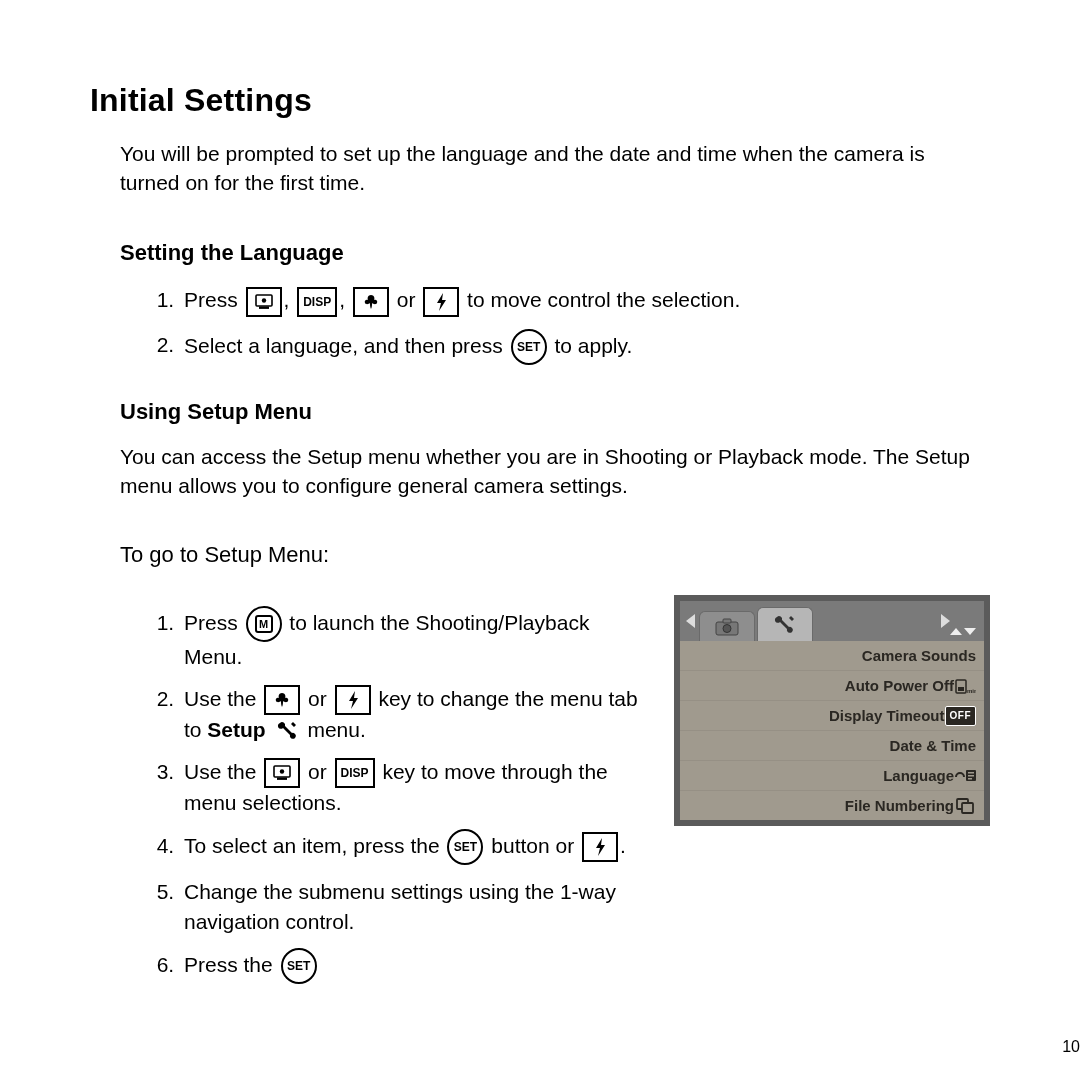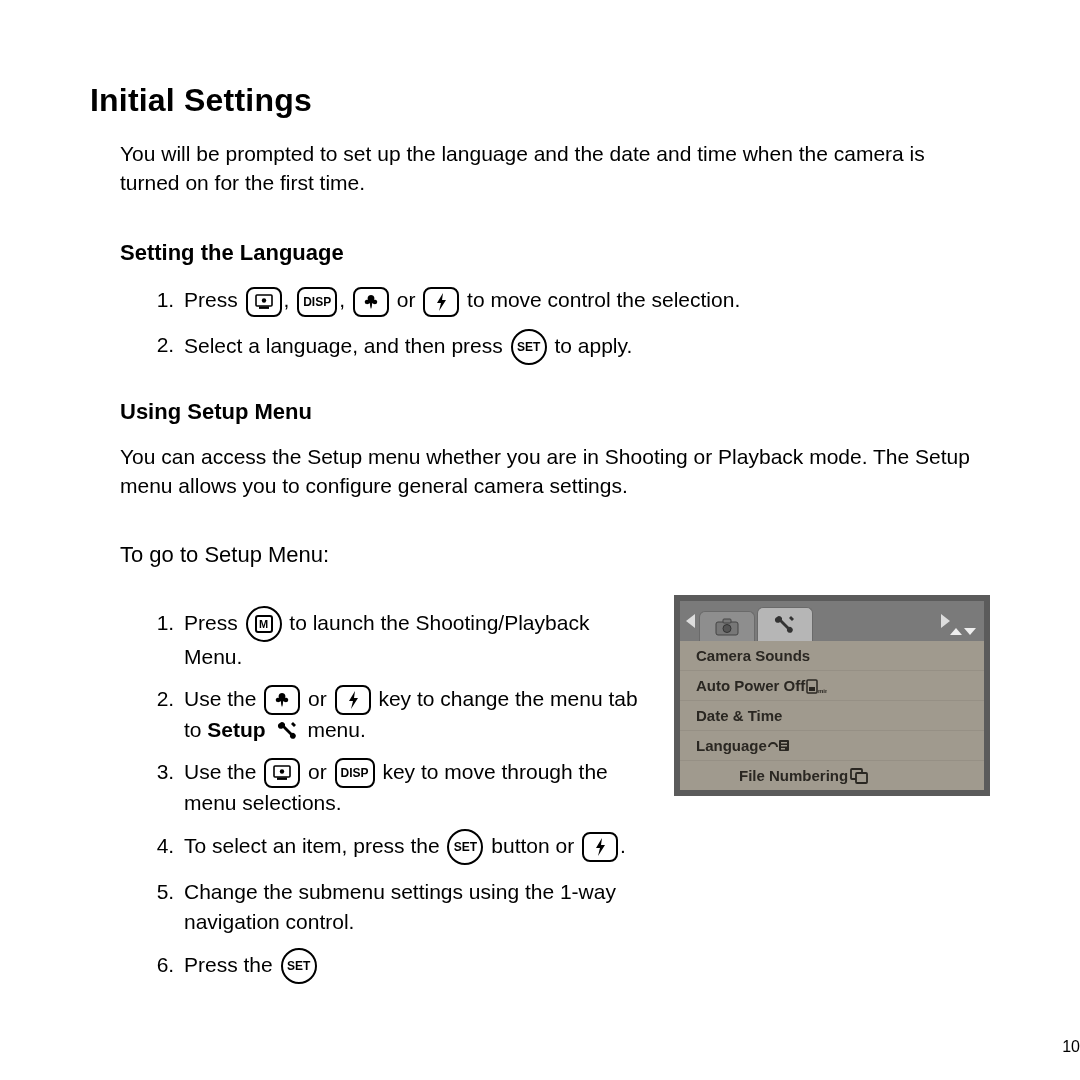--- a/index.html
+++ b/index.html
@@ -70,21 +70,21 @@
   
   .btn{
     display:inline-flex;
     vertical-align:middle;
     align-items:center;
     justify-content:center;
     min-width:36px;
     height:30px;
     padding:0 4px;
     border:2.5px solid #000;
-    border-radius:8px;
+    border-radius:0;
     background:#fff;
     font-family:Arial, sans-serif;
     font-weight:700;
     font-size:12px;
     line-height:1;
     position:relative;
     margin:0 2px;
   }
   .btn.round{
     width:36px;
@@ -167,22 +167,22 @@
     border-right:6px solid transparent;
   }
   .tri-sm.up{border-bottom:7px solid #eee;}
   .tri-sm.dn{border-top:7px solid #eee;}
   .lcd-body{
     background:var(--lcd-body);
   }
   .lcd-row{
     display:flex;
     align-items:center;
-    justify-content:flex-start;
-    padding:4px 16px;
+    justify-content:flex-end;
+    padding:4px 8px;
     font-size:15px;
     font-weight:700;
     color:var(--lcd-text);
     border-bottom:1px solid rgba(0,0,0,0.06);
   }
   .lcd-row:last-child{border-bottom:none;margin-left:43px;}
   .val-off{
     font-size:10px;
     font-weight:700;
     color:#fff;
@@ -346,20 +346,24 @@
           <span>Auto Power Off</span>
           <span class="val-ico">
             <svg width="22" height="18" viewBox="0 0 22 18">
               <rect x="2" y="3" width="10" height="13" rx="1" fill="none" stroke="#2a2722" stroke-width="1.5"></rect>
               <rect x="4" y="10" width="6" height="4" fill="#2a2722"></rect>
               <text x="13" y="16" font-size="6" font-family="Arial" fill="#2a2722">min</text>
             </svg>
           </span>
         </div>
         <div class="lcd-row">
+          <span>Display Timeout</span>
+          <span class="val-off">OFF</span>
+        </div>
+        <div class="lcd-row">
           <span>Date &amp; Time</span>
         </div>
         <div class="lcd-row">
           <span>Language</span>
           <span class="val-ico">
             <svg width="24" height="16" viewBox="0 0 24 16">
               <path d="M2 10 a4 4 0 0 1 4 -4 a4 4 0 0 1 4 4" fill="none" stroke="#2a2722" stroke-width="2"></path>
               <rect x="12" y="3" width="10" height="11" rx="1" fill="#2a2722"></rect>
               <rect x="14" y="5" width="6" height="1.5" fill="#a09a8e"></rect>
               <rect x="14" y="8" width="6" height="1.5" fill="#a09a8e"></rect>

